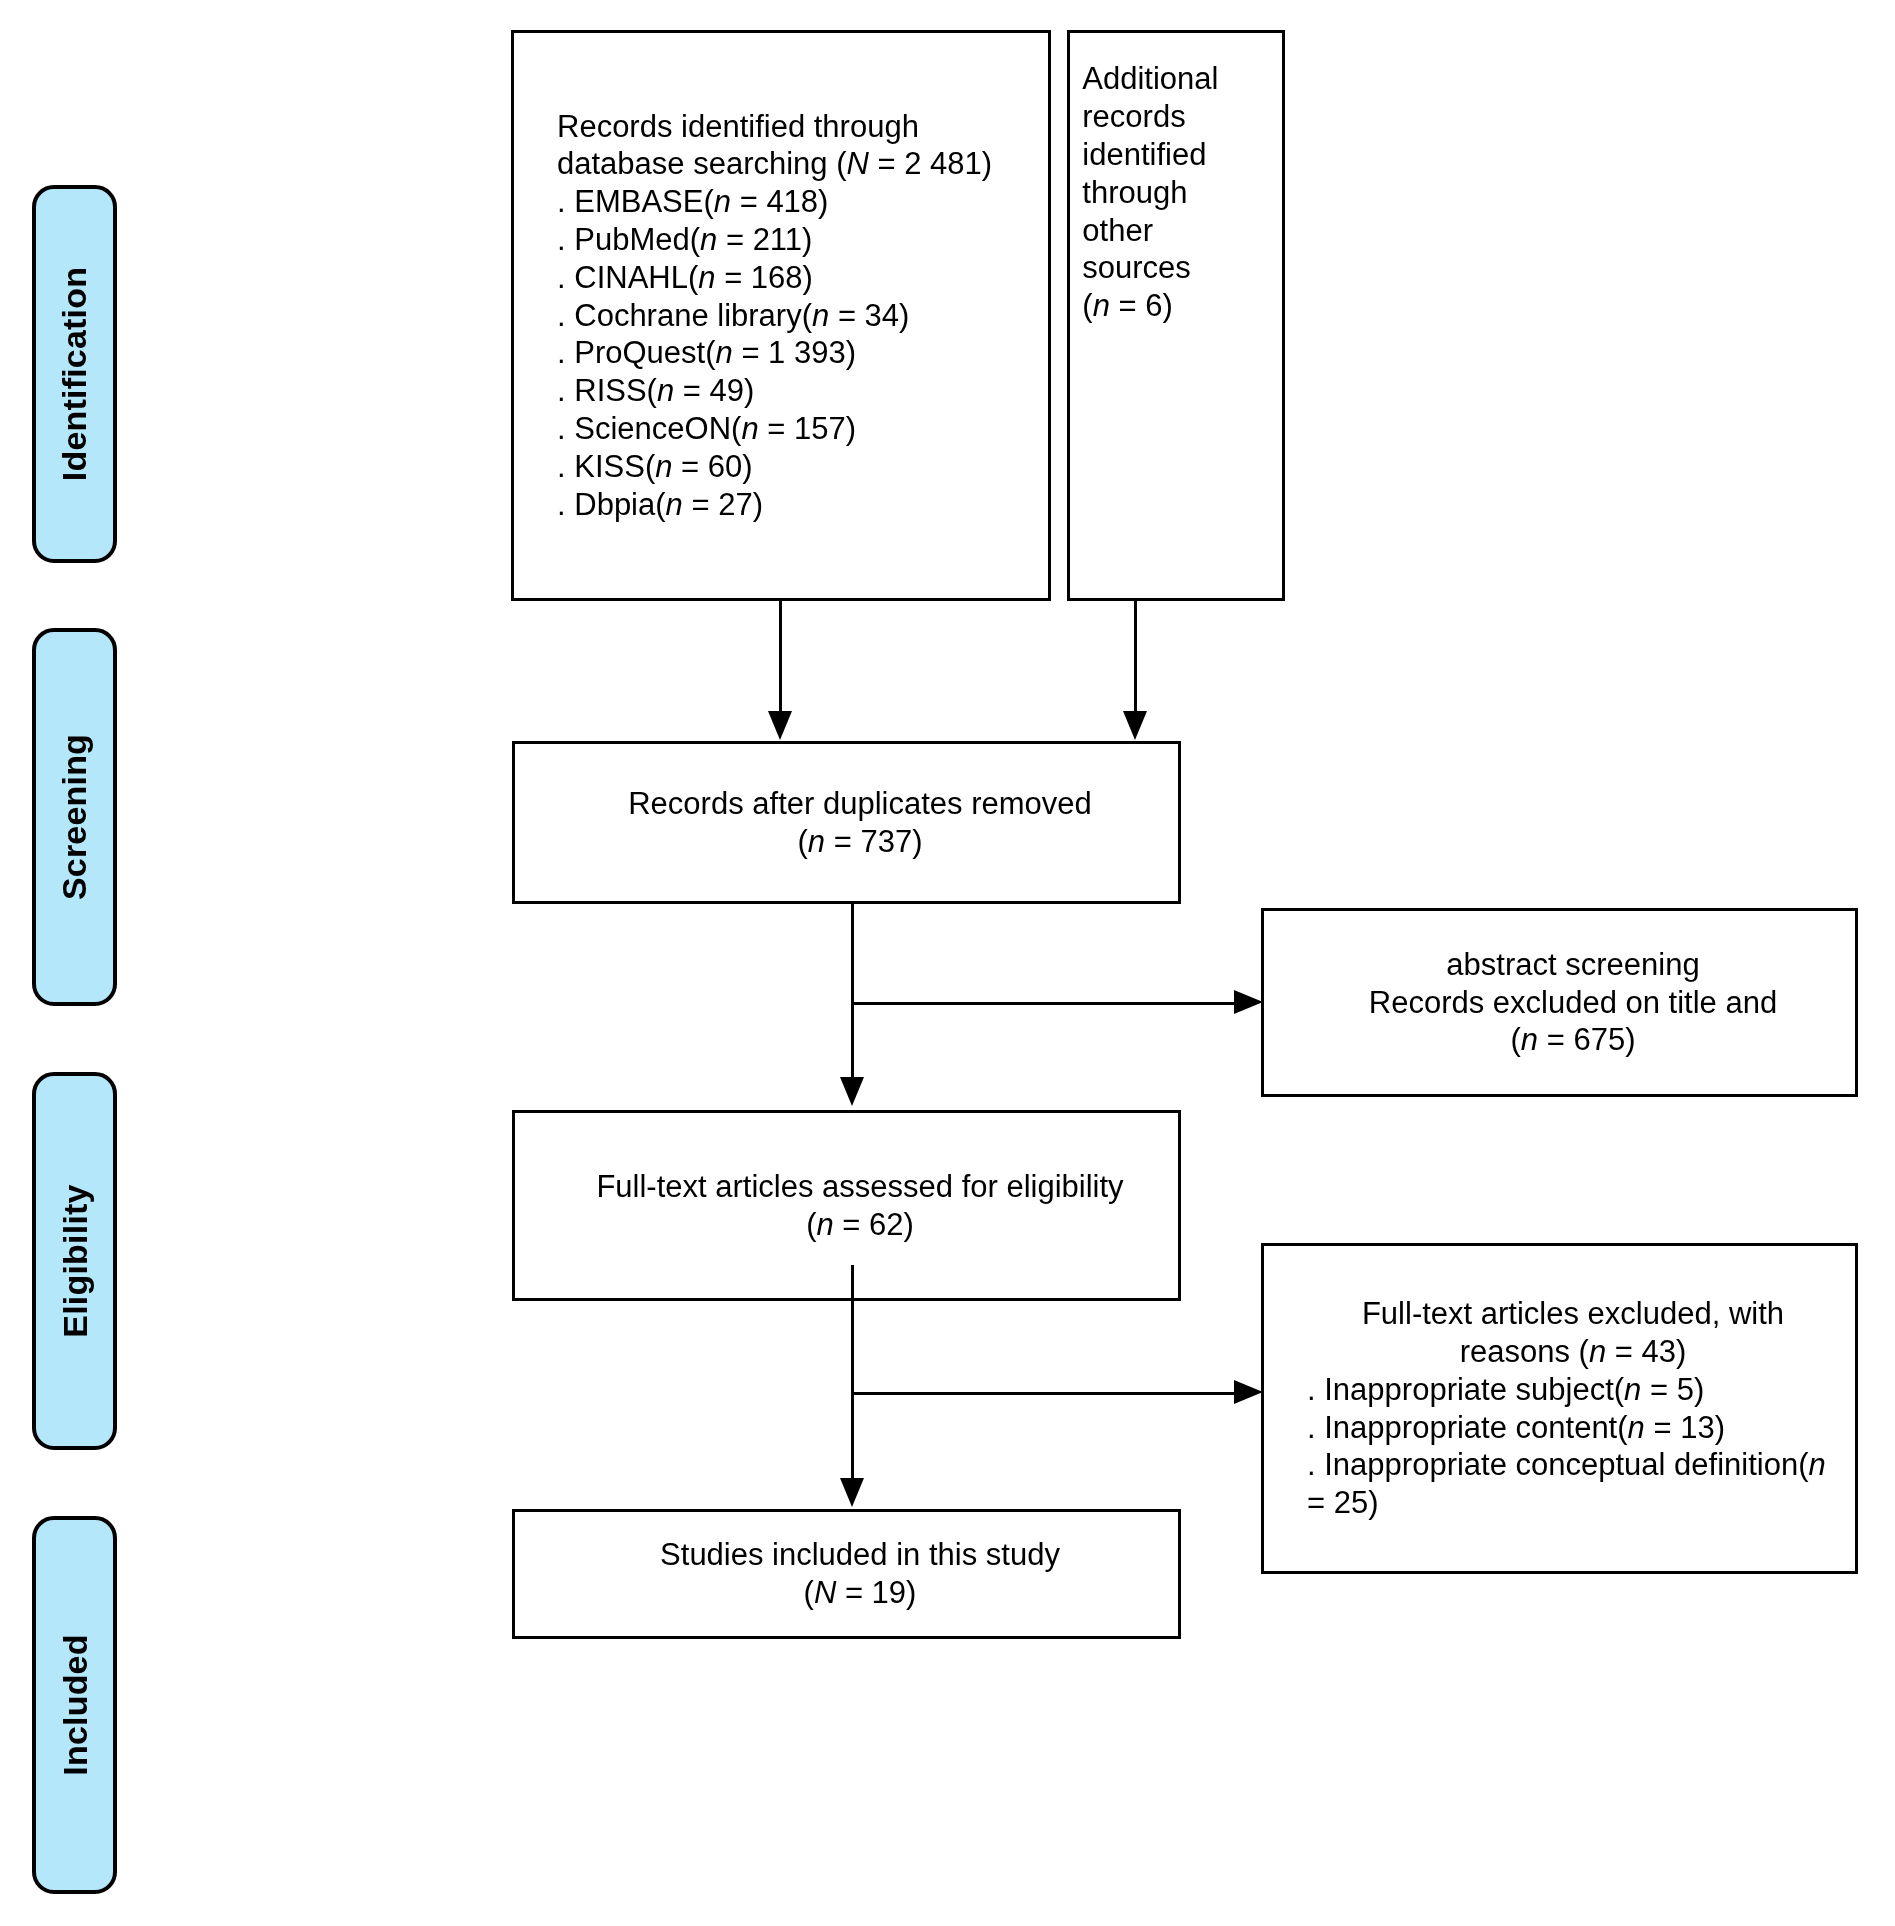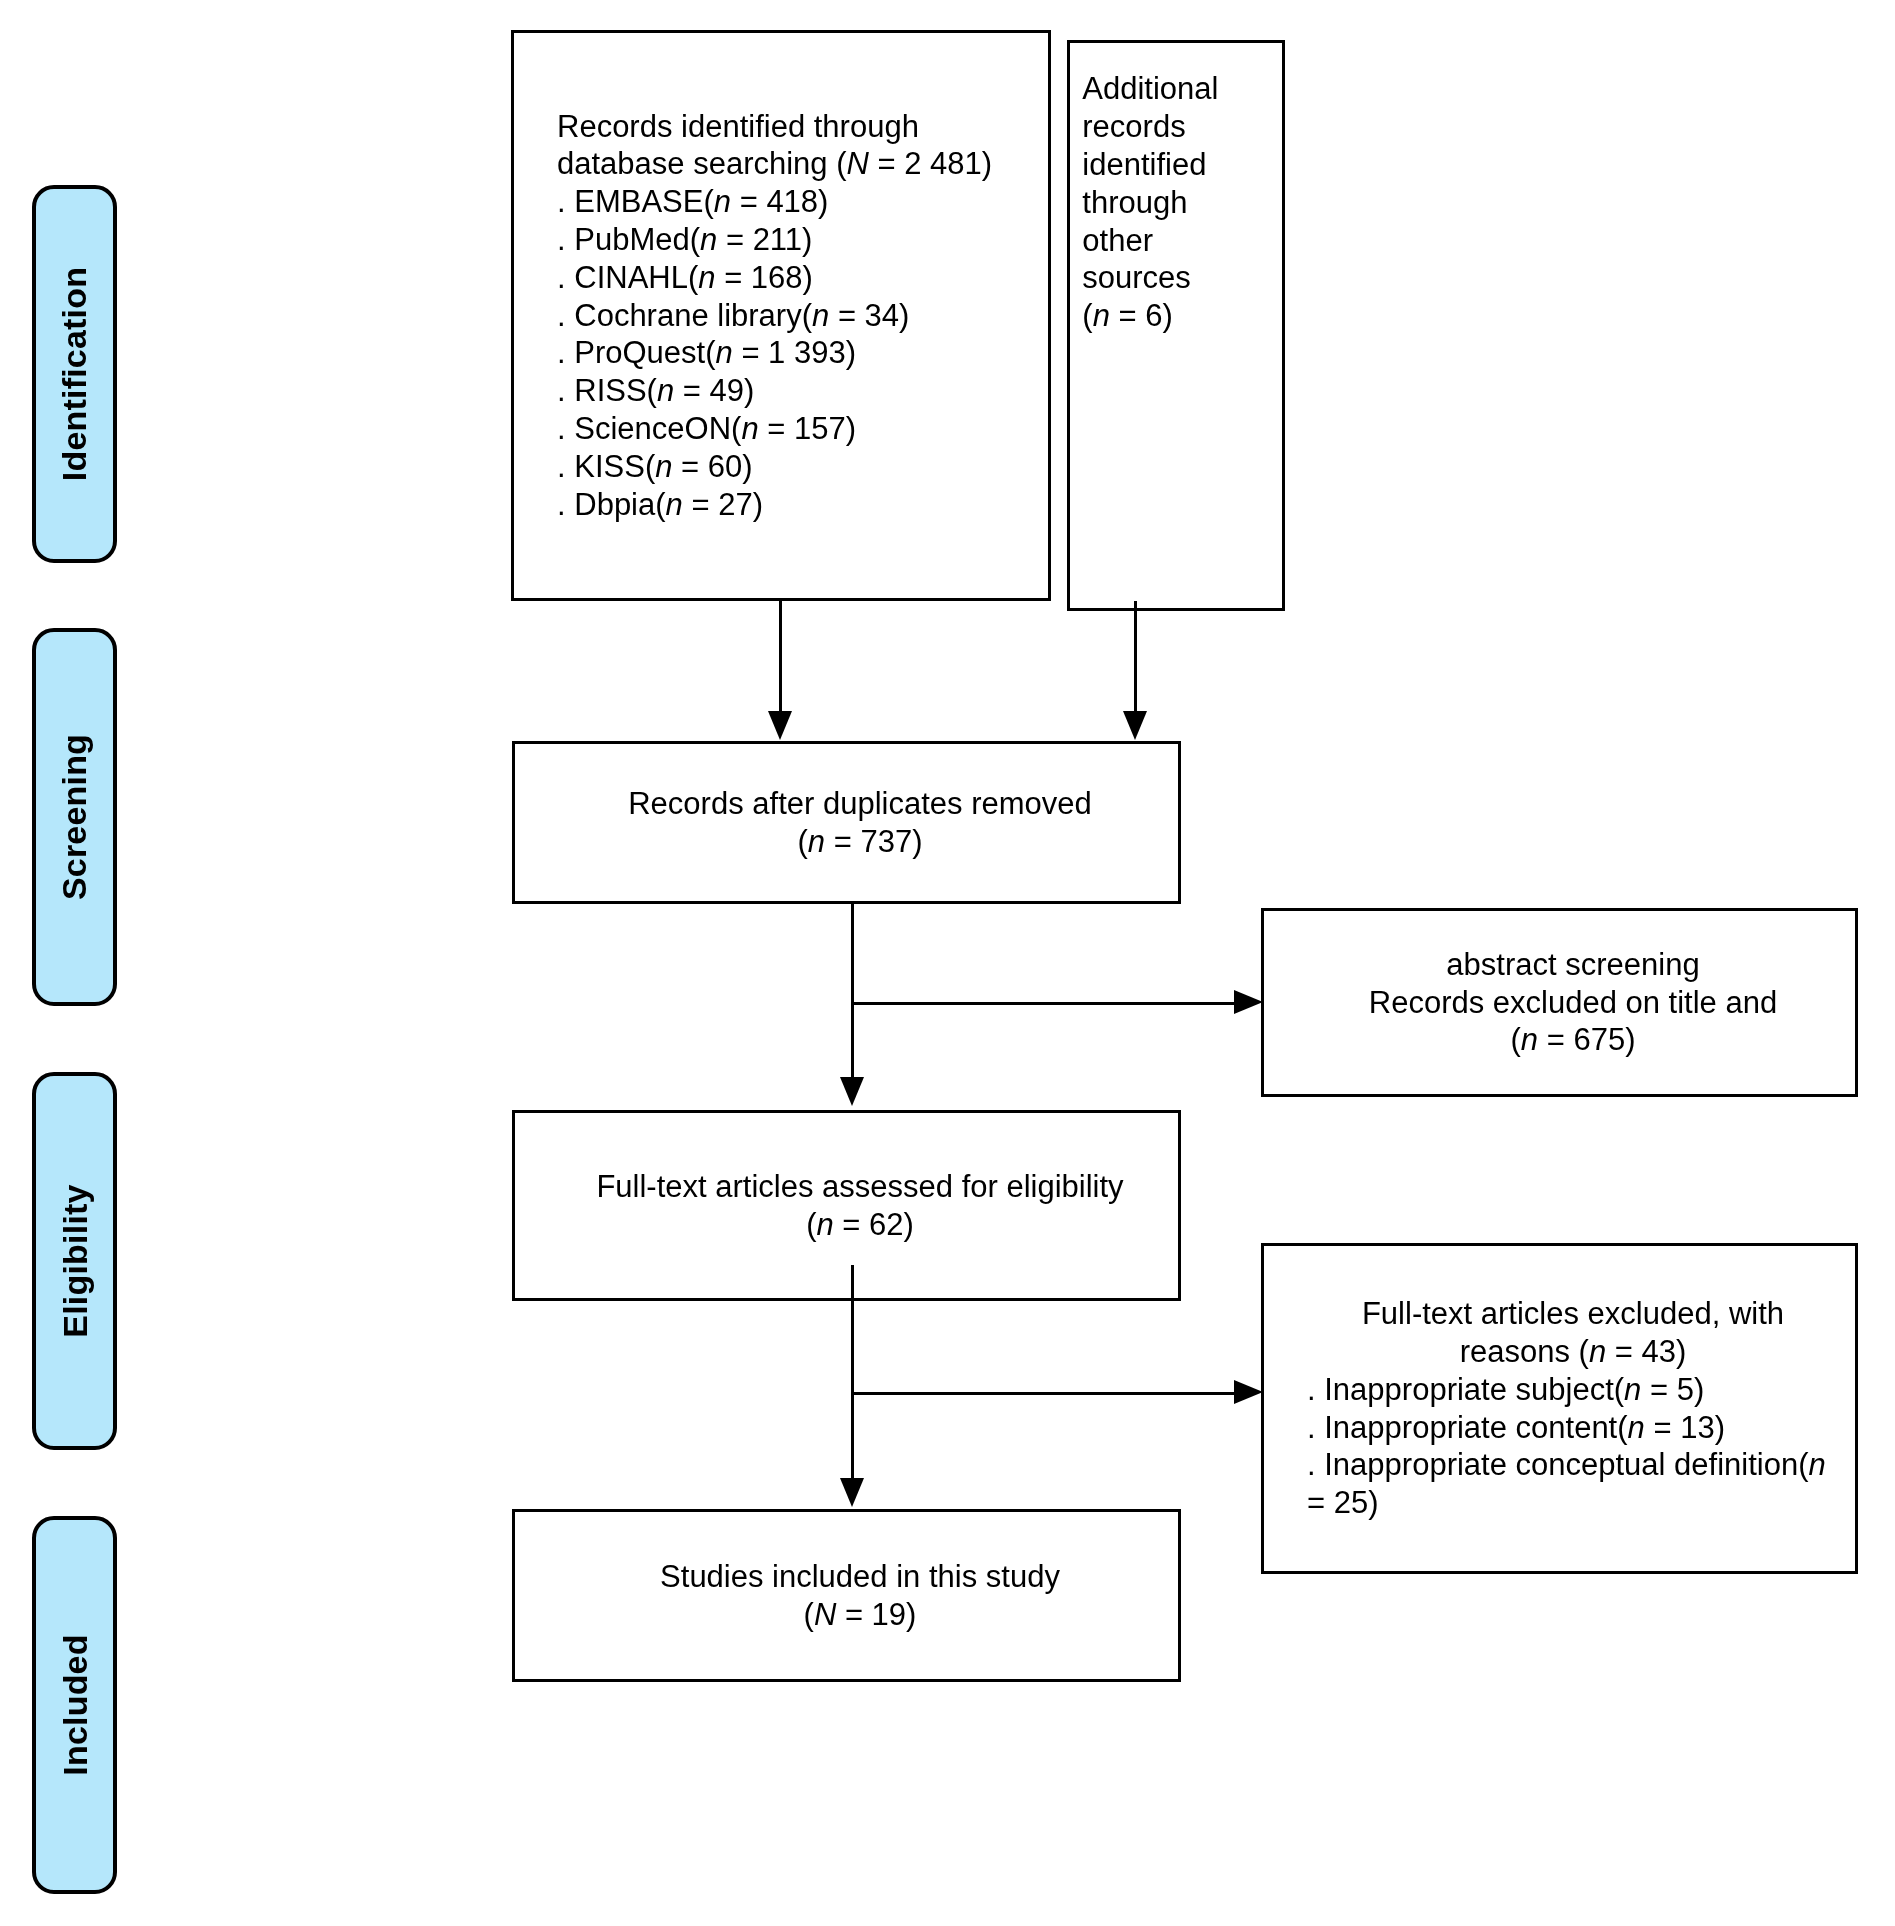--- a/index.html
+++ b/index.html
@@ -164,21 +164,21 @@
         <span>KISS</span>(<span class="ital">n</span><span> = 60)</span>
       </span>
 
       <span class="line-item">
         <span>.</span>
         <span>Dbpia</span>(<span class="ital">n</span><span> = 27)</span>
       </span>
     </div>
   </div>
 
-  <div class="flow-box" style="left:1067px; top:40px; width:218px; height:571px; justify-content:flex-start; padding-top:27.4px;">
+  <div class="flow-box" style="left:1067px; top:30px; width:218px; height:571px; justify-content:flex-start; padding-top:27.4px;">
     <div class="box-text left box-pad-lr-sm">
       <span class="line-item">Additional</span>
       <span class="line-item">records</span>
       <span class="line-item">identified</span>
       <span class="line-item">through</span>
       <span class="line-item">other</span>
       <span class="line-item">sources</span>
       <span class="line-item">
         <span>(</span><span class="ital">n</span><span> = 6)</span>
       </span>
@@ -230,21 +230,21 @@
         <span>Inappropriate content</span>(<span class="ital">n</span><span> = 13)</span>
       </span>
 
       <span class="line-item wrap">
         <span>.</span>
         <span>Inappropriate conceptual definition</span>(<span class="ital">n</span><span> = 25)</span>
       </span>
     </div>
   </div>
 
-  <div class="flow-box" style="left:512px; top:1509px; width:669px; height:173px;">
+  <div class="flow-box" style="left:512px; top:1509px; width:669px; height:130px;">
     <div class="box-text centered box-pad-lr">
       <span class="line-item">Studies included in this study</span>
       <span class="line-item">
         <span>(</span><span class="ital">N</span><span> = 19)</span>
       </span>
     </div>
   </div>
 
   <div class="conn-v" style="left:779px; top:601px; width:3.3px; height:112px;"></div>
   <div class="arrow-down" style="left:768px; top:711px;"></div>

